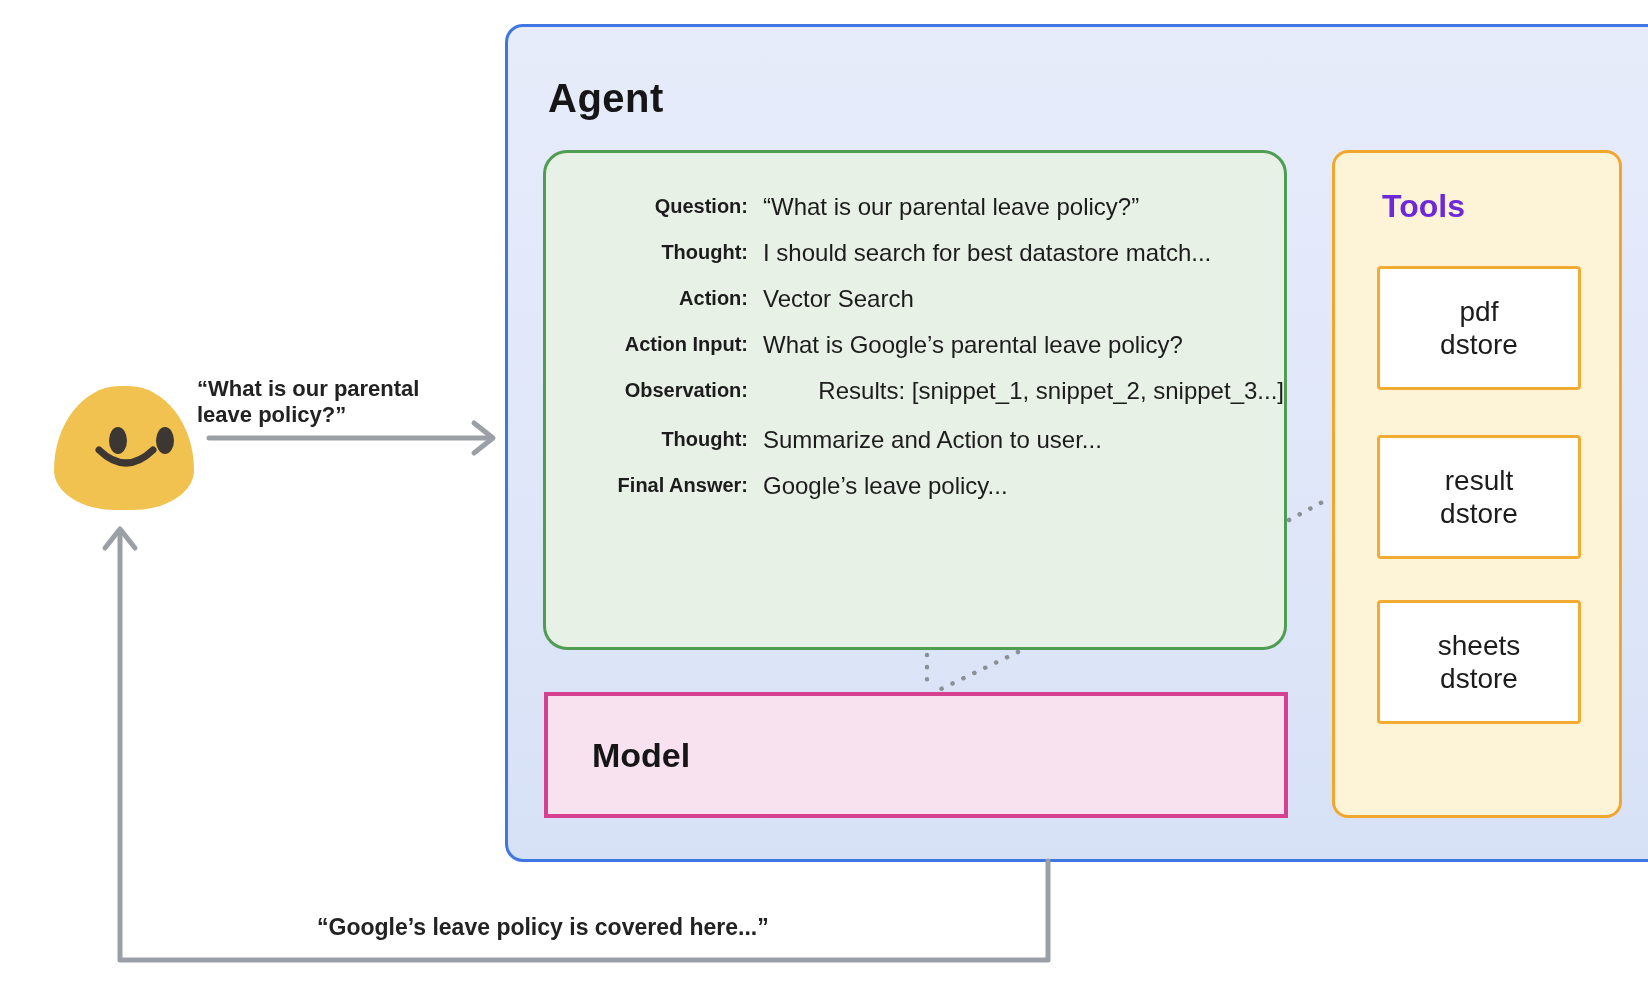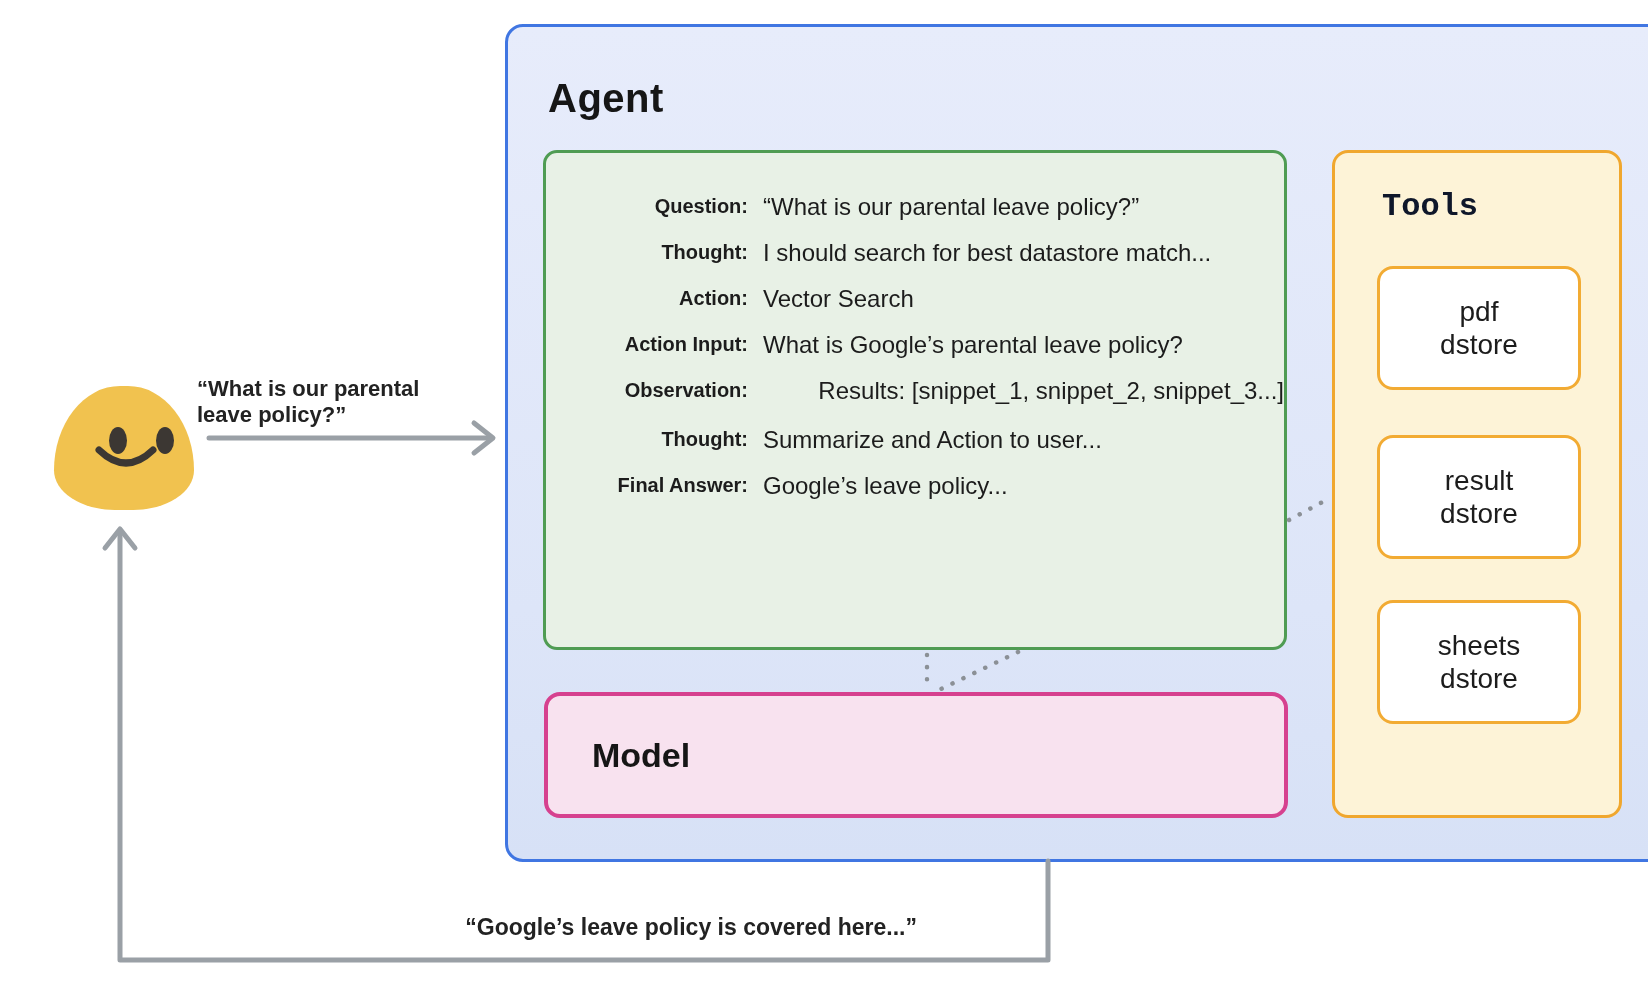--- a/index.html
+++ b/index.html
@@ -8,58 +8,58 @@
   .canvas{position:relative;width:1648px;height:982px;background:#ffffff;margin-left:32px;}
 
   
   .agent-box{position:absolute;left:473px;top:24px;width:1160px;height:838px;
     background:linear-gradient(180deg,#e7ecfb 0%,#dde5f8 70%,#d7e1f6 100%);
     border:3px solid #4076e2;border-radius:18px;box-sizing:border-box;}
   .agent-title{position:absolute;left:516px;top:76px;
     font-size:40px;font-weight:600;letter-spacing:.5px;color:#161616;}
 
   .scratchpad{position:absolute;left:511px;top:150px;width:744px;height:500px;
-    background:#e8f1e6;border:3px solid #4f9c53;border-radius:14px;
+    background:#e8f1e6;border:3px solid #4f9c53;border-radius:24px;
     box-sizing:border-box;padding:39px 0 0 0;}
   .row{display:flex;align-items:flex-start;margin-bottom:17px;}
   .row .lbl{flex:0 0 202px;text-align:right;font-weight:700;
     font-size:20px;line-height:29px;}
   .row .val{margin-left:15px;font-size:24px;line-height:29px;}
   .row.obs{margin-bottom:20px;justify-content:space-between;}
 
   .model-box{position:absolute;left:512px;top:692px;width:744px;height:126px;
-    background:#f8e2ef;border:4px solid #d6418f;border-radius:16px;
+    background:#f8e2ef;border:4px solid #d6418f;border-radius:0;
     box-sizing:border-box;display:flex;align-items:center;}
   .model-title{margin-left:44px;font-size:34px;font-weight:600;color:#161616;}
 
   .tools-box{position:absolute;left:1300px;top:150px;width:290px;height:668px;
     background:#fdf3d7;border:3px solid #f0a72e;border-radius:16px;
     box-sizing:border-box;}
   .tools-title{position:absolute;left:47px;top:35px;
-    font-size:32px;font-weight:600;color:#0f172a;font-family:Liberation Mono, monospace;}
+    font-size:32px;font-weight:600;color:#6d28d9;}
   .tool-item{position:absolute;left:42px;width:204px;height:124px;
-    background:#ffffff;border:3px solid #f2ab33;border-radius:16px;
+    background:#ffffff;border:3px solid #f2ab33;border-radius:4px;
     box-sizing:border-box;display:flex;flex-direction:column;
     align-items:center;justify-content:center;
     font-size:28px;font-weight:500;line-height:33px;color:#1c1c1c;text-align:center;}
   .tool-item.t0{top:113px}.tool-item.t1{top:282px}.tool-item.t2{top:447px}
 
   
   .user-emoji{position:absolute;left:22px;top:386px;width:140px;height:124px;
     background:#f1c24f;
     border-radius:50% 50% 46% 46% / 72% 72% 34% 34%;}
   .eye{position:absolute;width:18px;height:27px;background:#3c3733;
     border-radius:50%;top:41px;}
   .eye.left{left:55px}.eye.right{left:102px}
   .mouth{position:absolute;left:40px;top:60px;}
 
   .request-text{position:absolute;left:165px;top:376px;width:290px;
     text-align:left;font-size:22px;font-weight:600;line-height:26px;color:#222;}
   .response-text{position:absolute;left:285px;top:914px;width:600px;
-    text-align:right;font-size:23px;font-weight:600;color:#222;}
+    text-align:left;font-size:23px;font-weight:600;color:#222;}
 
   .wires{position:absolute;left:0;top:0;pointer-events:none;}
 </style>
 </head>
 <body>
 
 <div class="canvas">
 
   <div class="agent-box"></div>
   <div class="agent-title">Agent</div>

